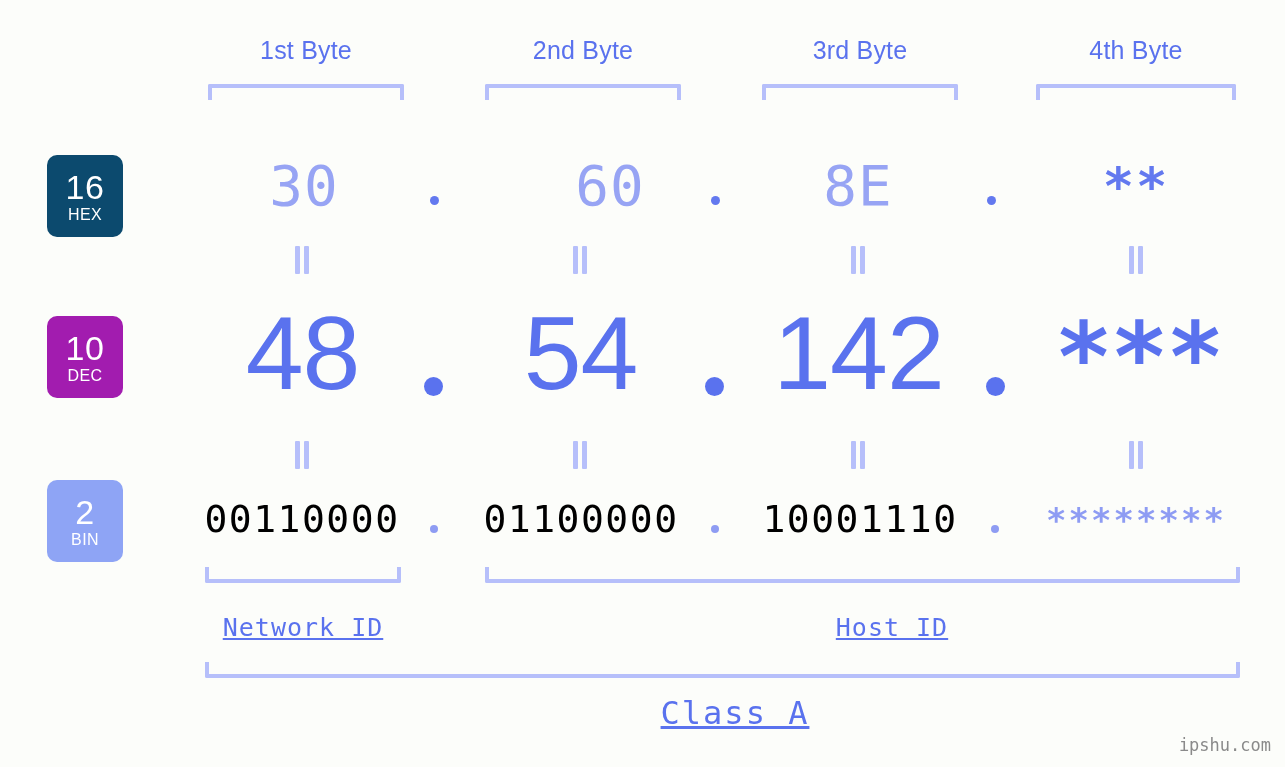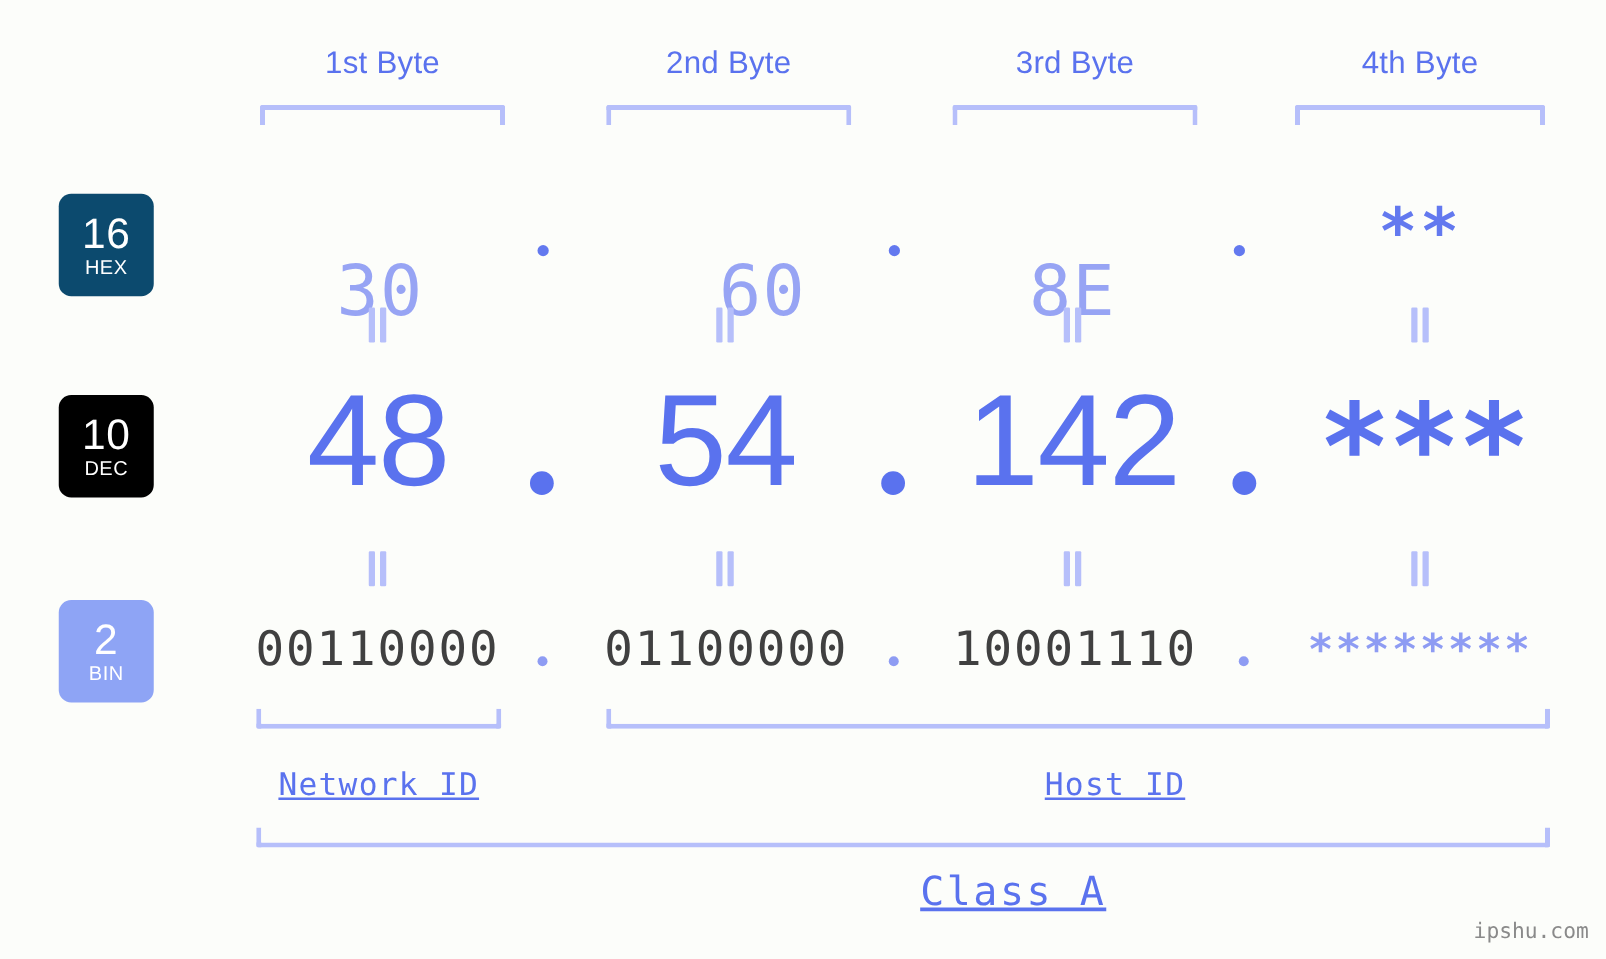--- a/index.html
+++ b/index.html
@@ -82,21 +82,20 @@
     position: absolute;
     text-align: center;
     white-space: nowrap;
   }
 
   .hex-val {
     color: #97a4f4;
     font-size: 56px;
     font-family: "DejaVu Sans Mono", monospace;
     letter-spacing: 1px;
-    margin-top: 48px;
   }
   .hex-star {
     color: #6379ef;
     font-size: 52px;
     font-family: "DejaVu Sans Mono", monospace;
     letter-spacing: 2px;
     font-weight: bold;
   }
   .dec-val {
     color: #5a72ee;
@@ -105,21 +104,21 @@
     letter-spacing: -1px;
   }
   .dec-star {
     color: #5a72ee;
     font-size: 96px;
     font-family: "DejaVu Sans Mono", monospace;
     font-weight: bold;
     letter-spacing: -2px;
   }
   .bin-val {
-    color: #404040;
+    color: #000000;
     font-size: 38px;
     font-family: "DejaVu Sans Mono", monospace;
     letter-spacing: 1.5px;
     text-align: center;
   }
   .bin-star {
     color: #8e9cf3;
     font-size: 34px;
     font-family: "DejaVu Sans Mono", monospace;
     font-weight: bold;
@@ -156,21 +155,21 @@
   
   .caption {
     position: absolute;
     text-align: center;
     color: #5a72ee;
     font-family: "DejaVu Sans Mono", monospace;
     white-space: nowrap;
     text-decoration: underline;
   }
   .caption.id    { font-size: 25px; letter-spacing: 1px; }
-  .caption.class { font-size: 32px; letter-spacing: 2px; text-align: right; }
+  .caption.class { font-size: 32px; letter-spacing: 2px; }
 
   
   .watermark {
     position: absolute;
     right: 14px;
     bottom: 12px;
     color: #8a8a8a;
     font-size: 17px;
     font-family: "DejaVu Sans Mono", monospace;
     letter-spacing: 0px;
@@ -217,21 +216,21 @@
   </div>
   <div class="eq" style="left:850px; top:246px;">
     <span class="l"></span>
       <span class="r"></span>
   </div>
   <div class="eq" style="left:1128px; top:246px;">
     <span class="l"></span>
       <span class="r"></span>
   </div>
 
-  <div class="badge" style="left:47px; top:316px; background:#000000;">
+  <div class="badge" style="left:47px; top:316px; background:#a21caf;">
     <span class="num">10</span>
     <span class="nm">DEC</span>
   </div>
 
   <div class="cell dec-val" style="left:200px; top:294px; width:205px;">48</div>
   <div class="dot dec" style="left:424px; top:377px;"></div>
 
   <div class="cell dec-val" style="left:478px; top:294px; width:205px;">54</div>
   <div class="dot dec" style="left:705px; top:377px;"></div>
 

